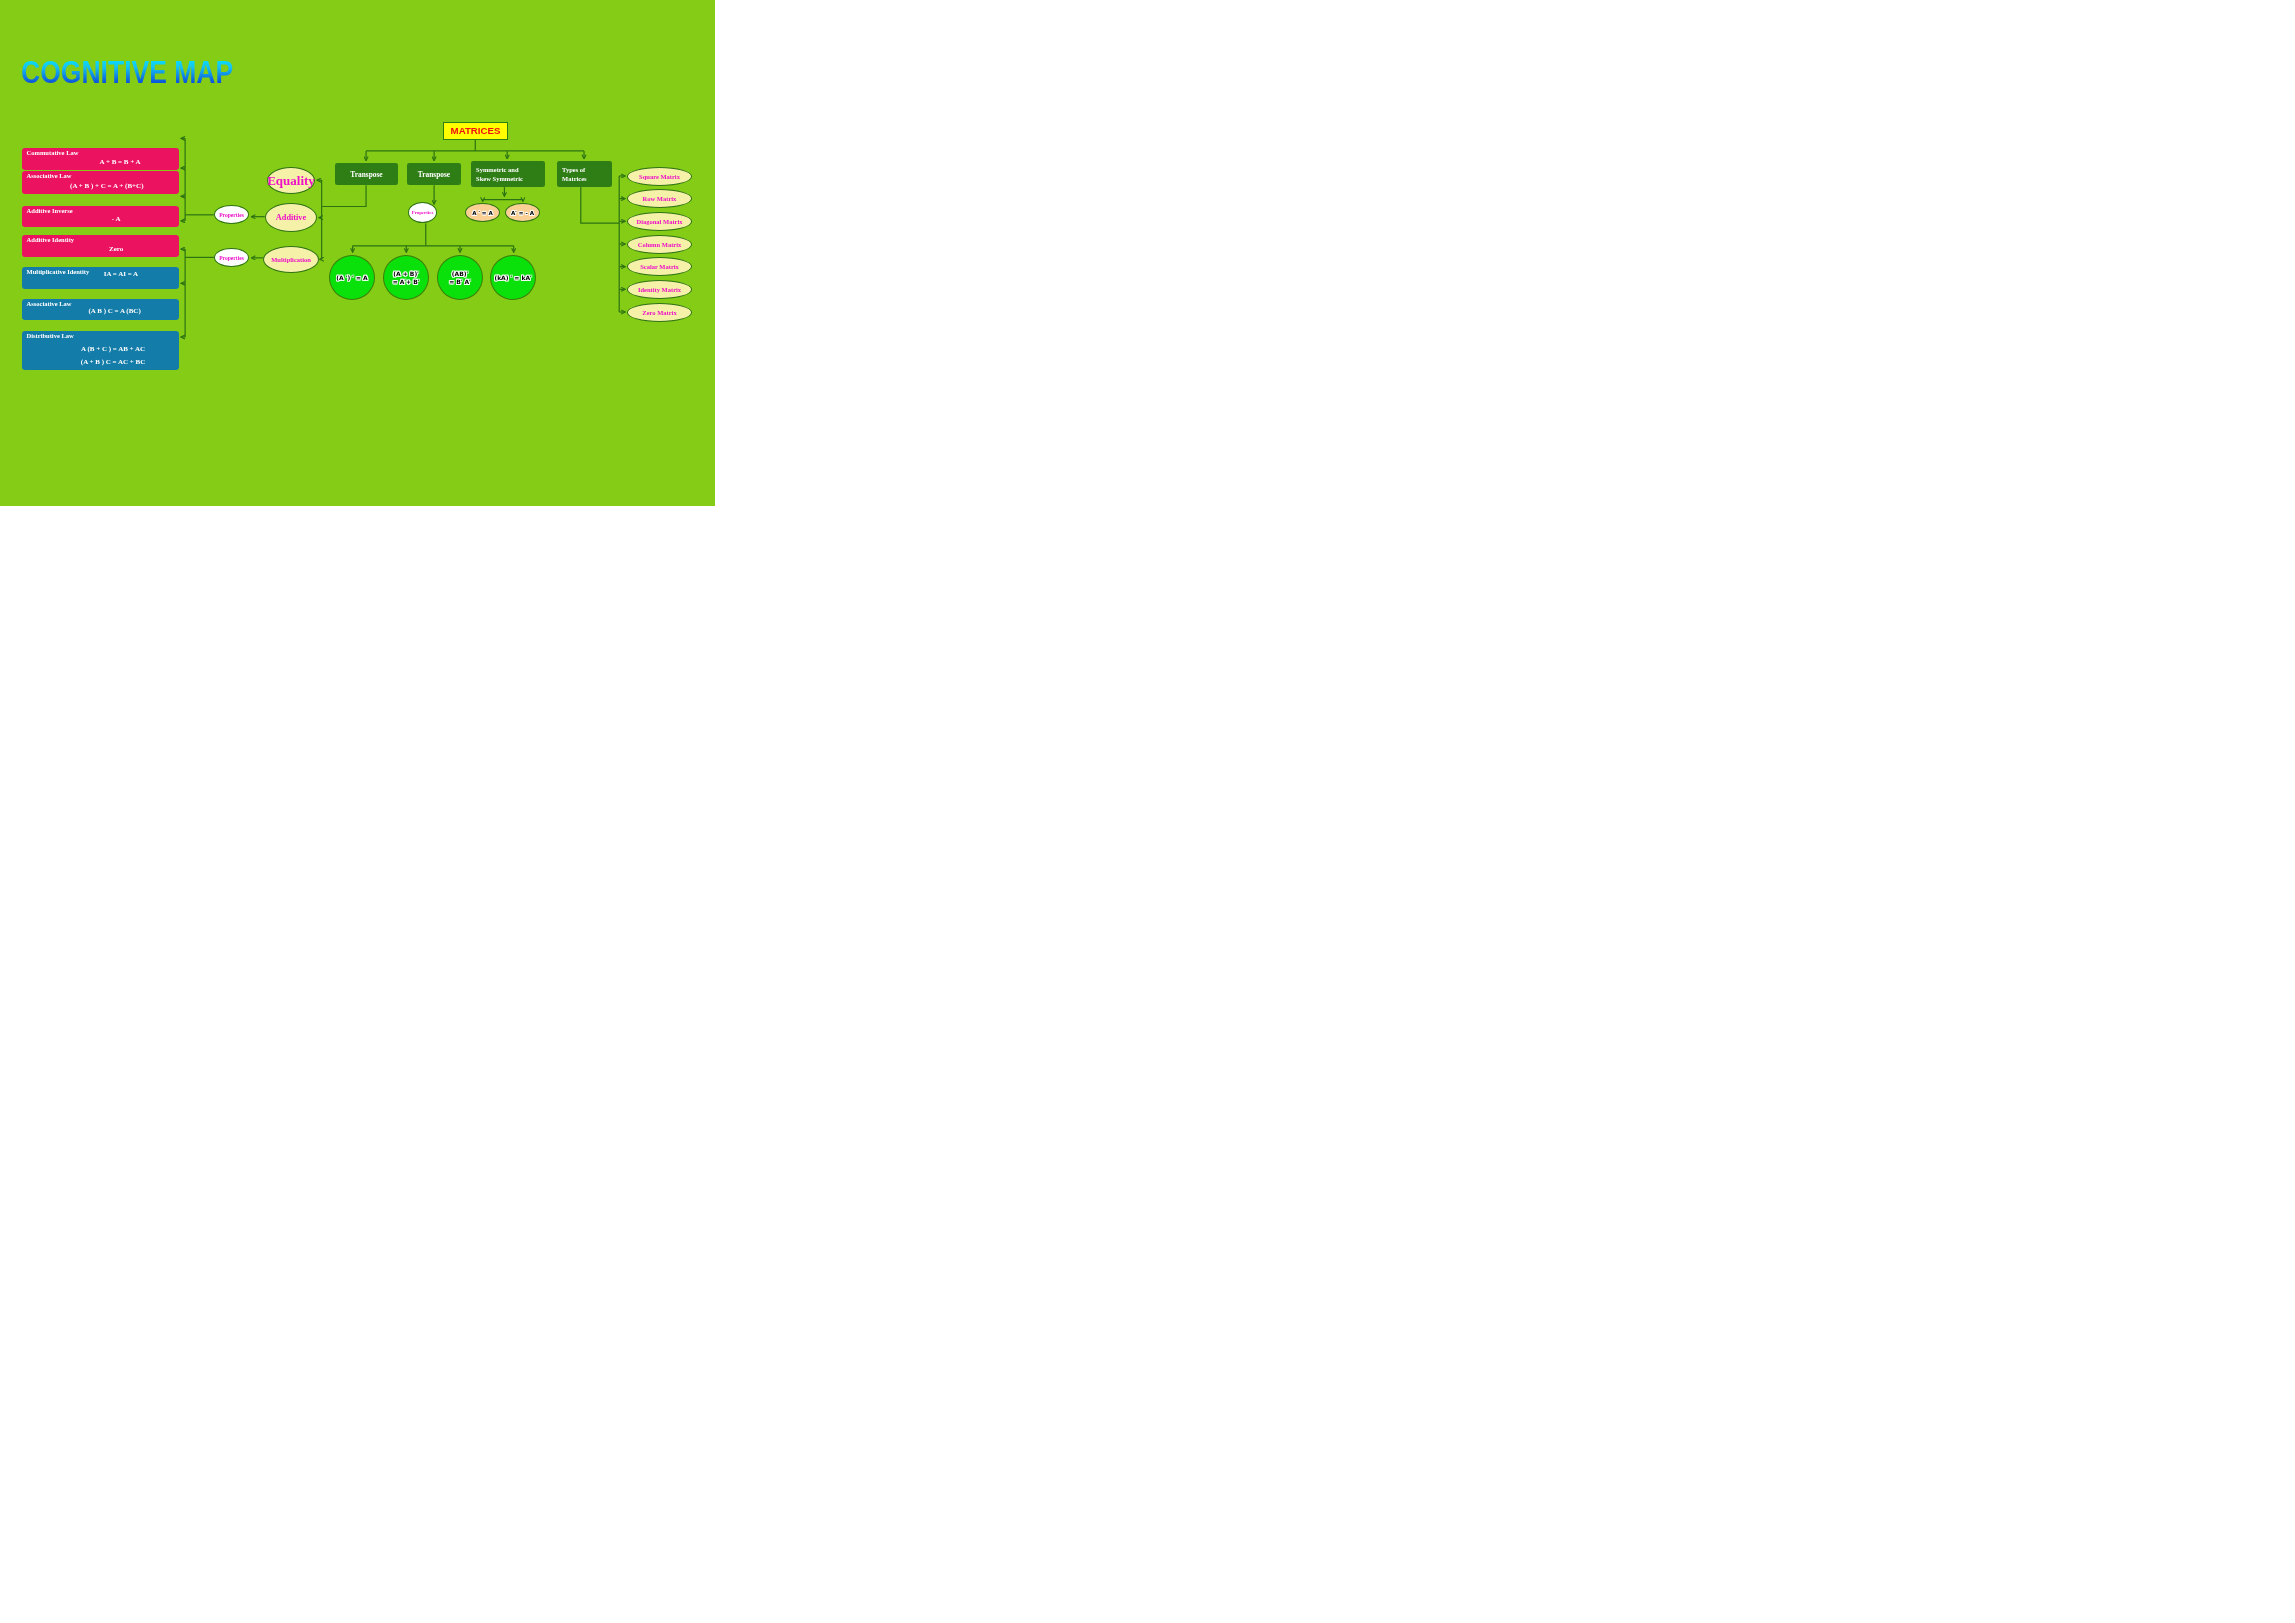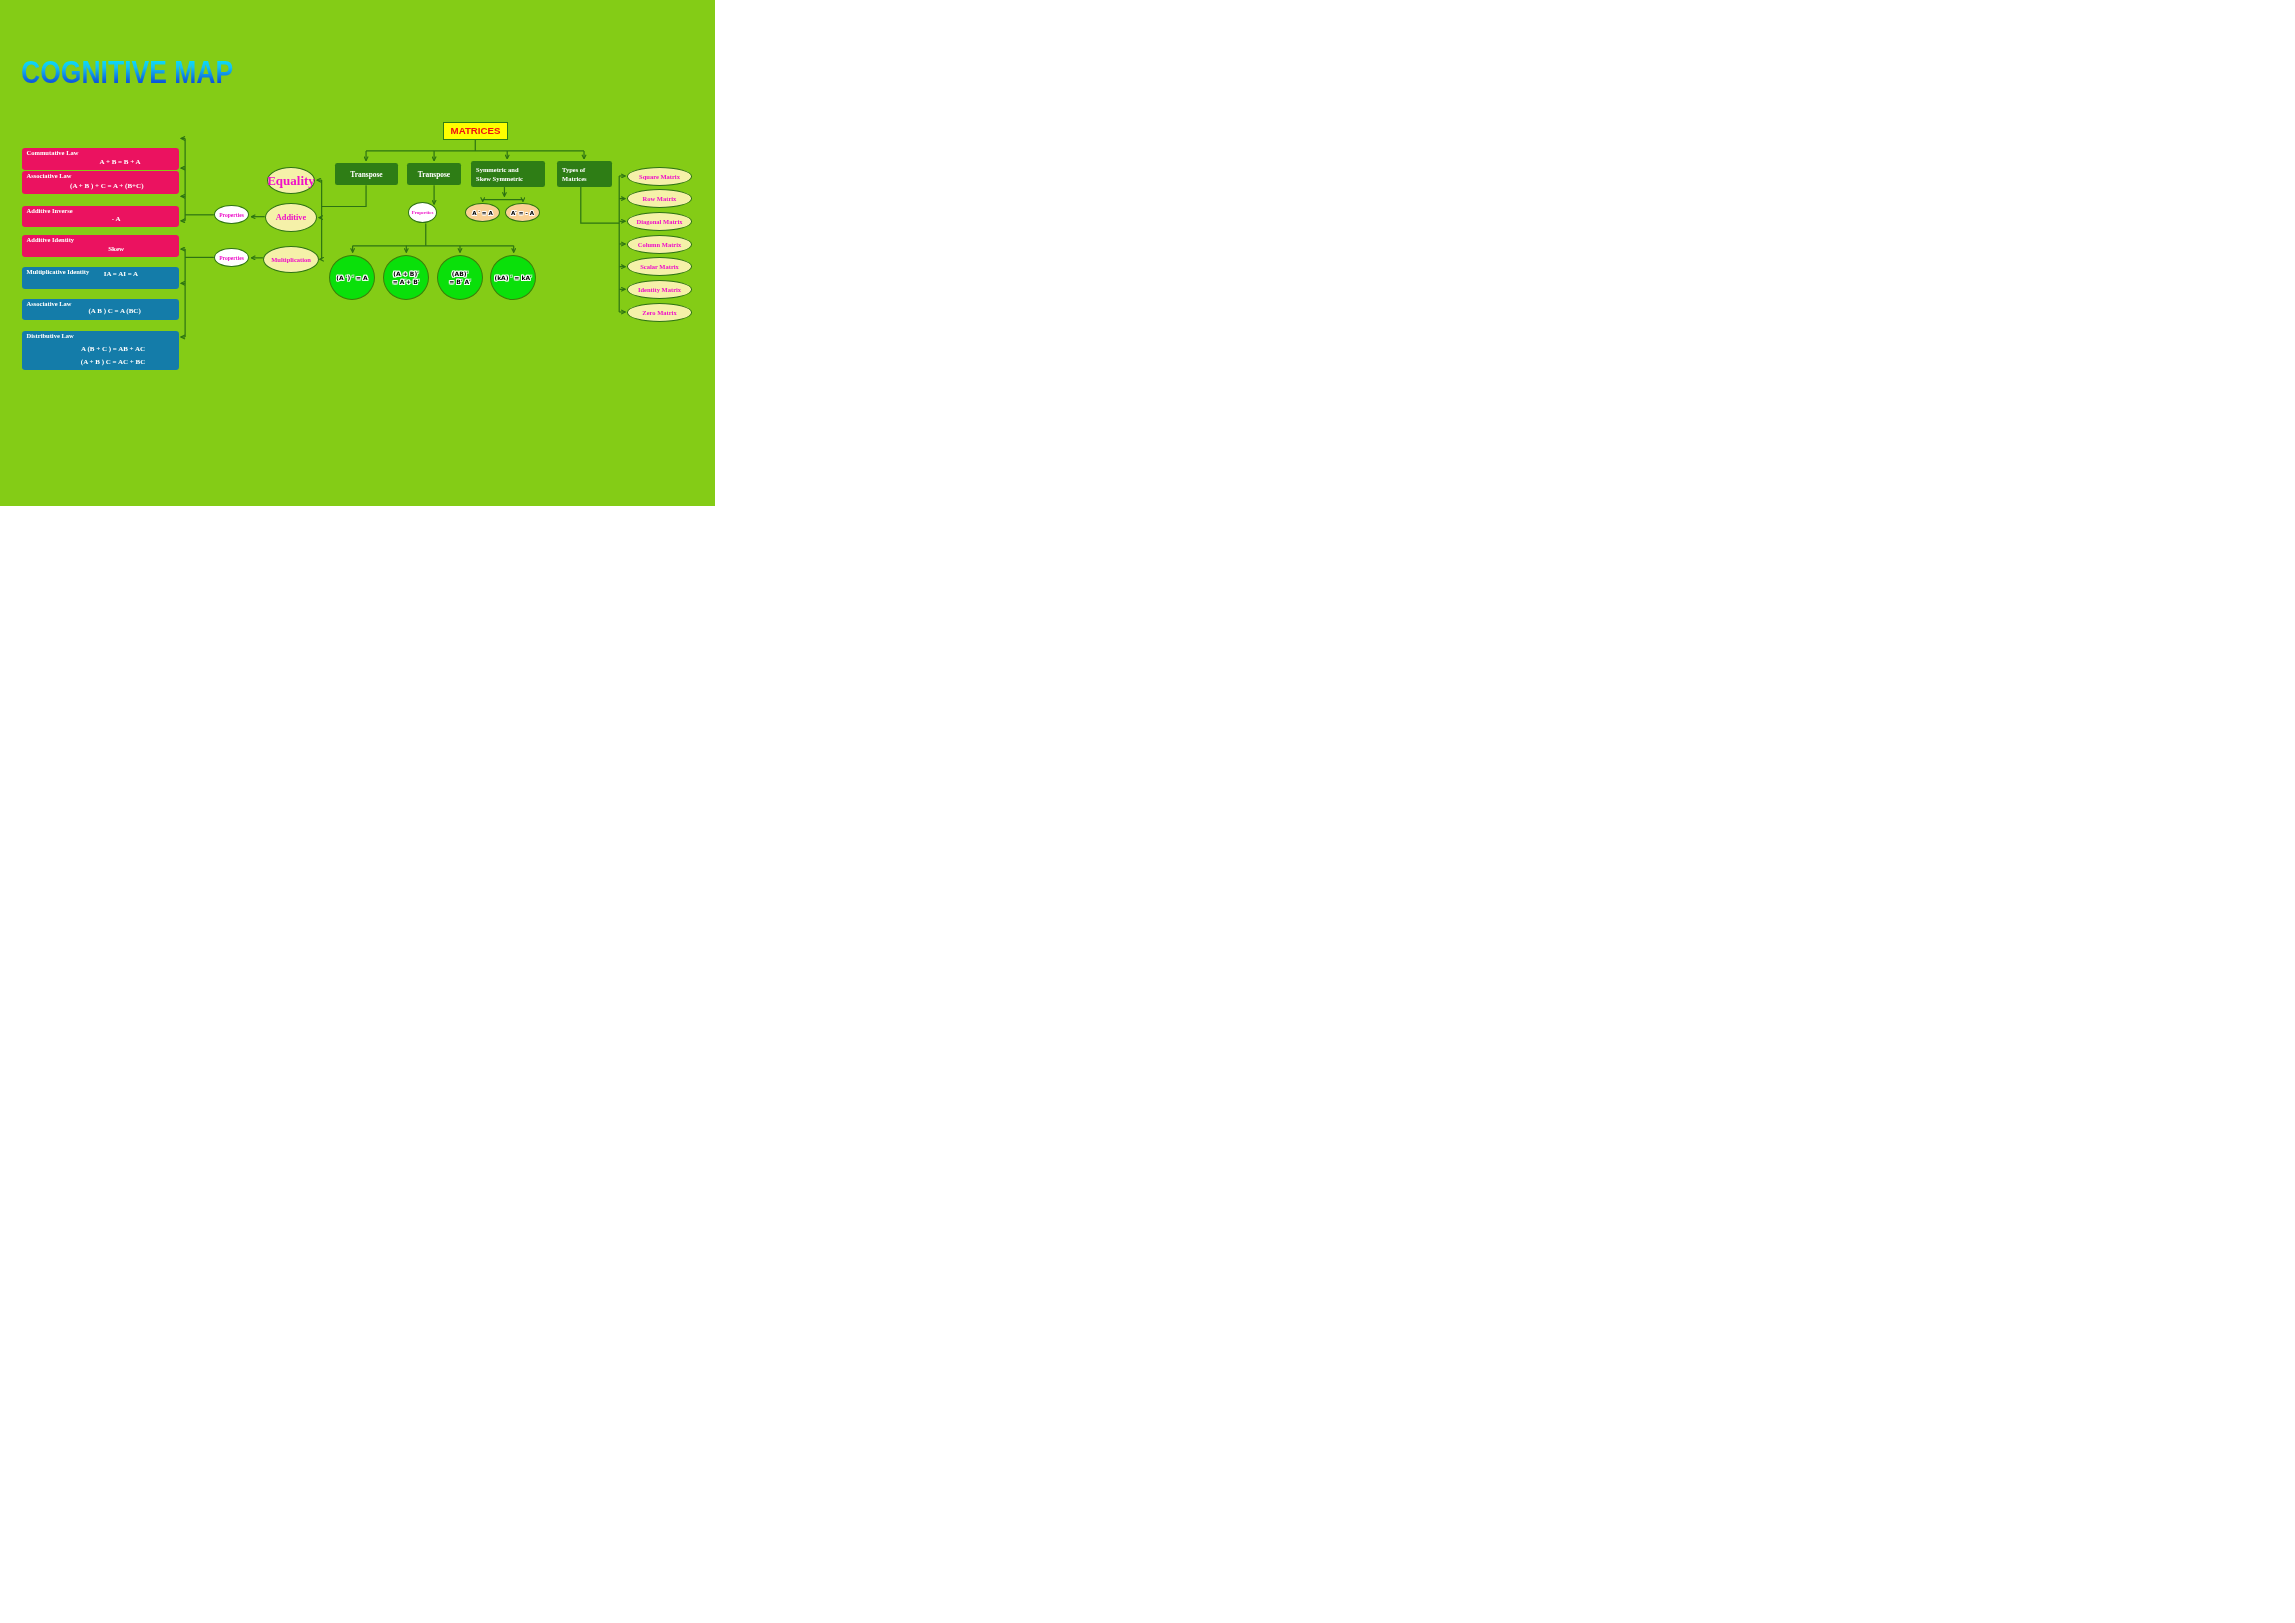--- a/index.html
+++ b/index.html
@@ -134,21 +134,21 @@
   <div class="law pink" style="top:151px;height:23px;">
     <div class="t">Associative Law</div>
     <div class="f" style="left:10%;width:88%;top:11px;">(A + B ) + C = A + (B+C)</div>
   </div>
   <div class="law pink" style="top:186px;height:21px;">
     <div class="t">Additive Inverse</div>
     <div class="f" style="left:25%;width:70%;top:9.3px;">- A</div>
   </div>
   <div class="law pink" style="top:215px;height:22px;">
     <div class="t">Additive Identity</div>
-    <div class="f" style="left:25%;width:70%;top:10.2px;">Skew</div>
+    <div class="f" style="left:25%;width:70%;top:10.2px;">Zero</div>
   </div>
 
   <div class="law blue" style="top:247px;height:22px;">
     <div class="t">Multiplicative Identity</div>
     <div class="f" style="left:30%;width:66%;top:3px;text-align:center;">IA = AI = A</div>
   </div>
   <div class="law blue" style="top:279px;height:21px;">
     <div class="t">Associative Law</div>
     <div class="f" style="left:22%;width:74%;top:8.3px;">(A B ) C = A (BC)</div>
   </div>

